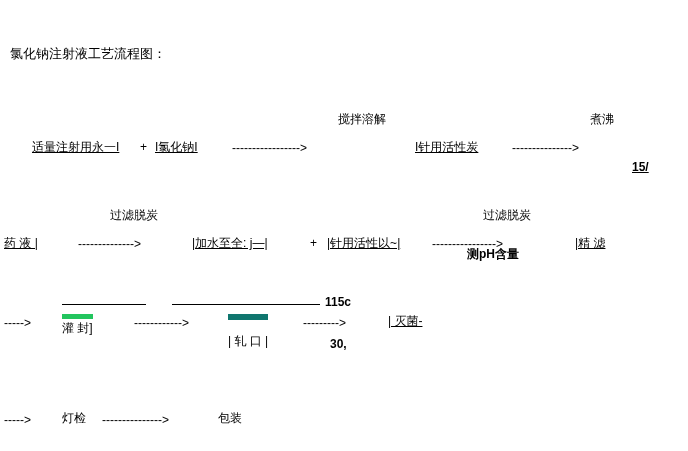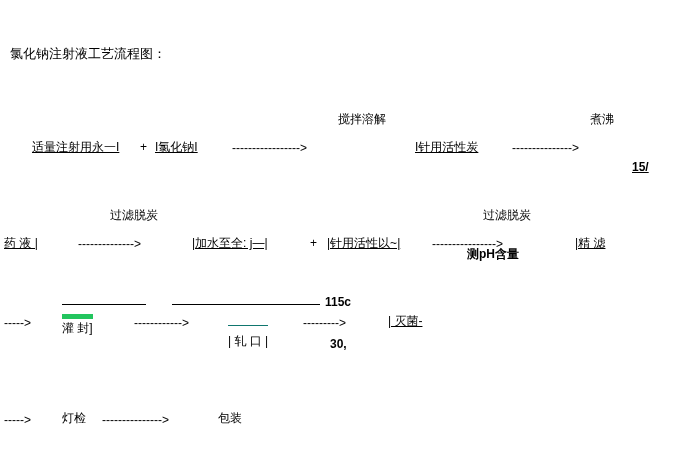--- a/index.html
+++ b/index.html
@@ -65,21 +65,21 @@
   <div class="t ul" style="left:327px; top:236px;">|针用活性以~|</div>
   <div class="t arrowline" style="left:432px; top:237px;">----------------&gt;</div>
   <div class="t ul" style="left:575px; top:236px;text-align:center;">|精 滤</div>
   <div class="t bold" style="left:467px; top:240px;margin-top:7px;">测pH含量</div>
 
   <div class="t bold" style="left:325px; top:295px;">115c</div>
 
   <div class="t arrowline" style="left:4px; top:316px;">-----&gt;</div>
   <div class="t" style="left:62px; top:314px; border-top:5px solid #22c55e; padding-top:2px;">灌 封]</div>
   <div class="t arrowline" style="left:134px; top:316px;">------------&gt;</div>
-  <div class="t" style="left:228px; top:314px; border-top:1px solid #0f766e; padding-top:8px;margin-top:11px;">| 轧 口 |</div>
+  <div class="t" style="left:228px; top:314px; border-top:6px solid #0f766e; padding-top:14px;">| 轧 口 |</div>
   <div class="t arrowline" style="left:303px; top:316px;">---------&gt;</div>
   <div class="t ul" style="left:372px; top:314px;margin-left:16px;">| 灭菌-</div>
   <div class="t bold" style="left:330px; top:337px;">30,</div>
 
   <div class="t arrowline" style="left:4px; top:413px;">-----&gt; </div>
   <div class="t" style="left:62px; top:411px;">灯检</div>
   <div class="t arrowline" style="left:102px; top:413px;">---------------&gt;</div>
   <div class="t" style="left:218px; top:411px;">包装</div>
 
   <div style="position:absolute; left:62px; top:304px; width:84px; height:1px; background:#000;"></div>

